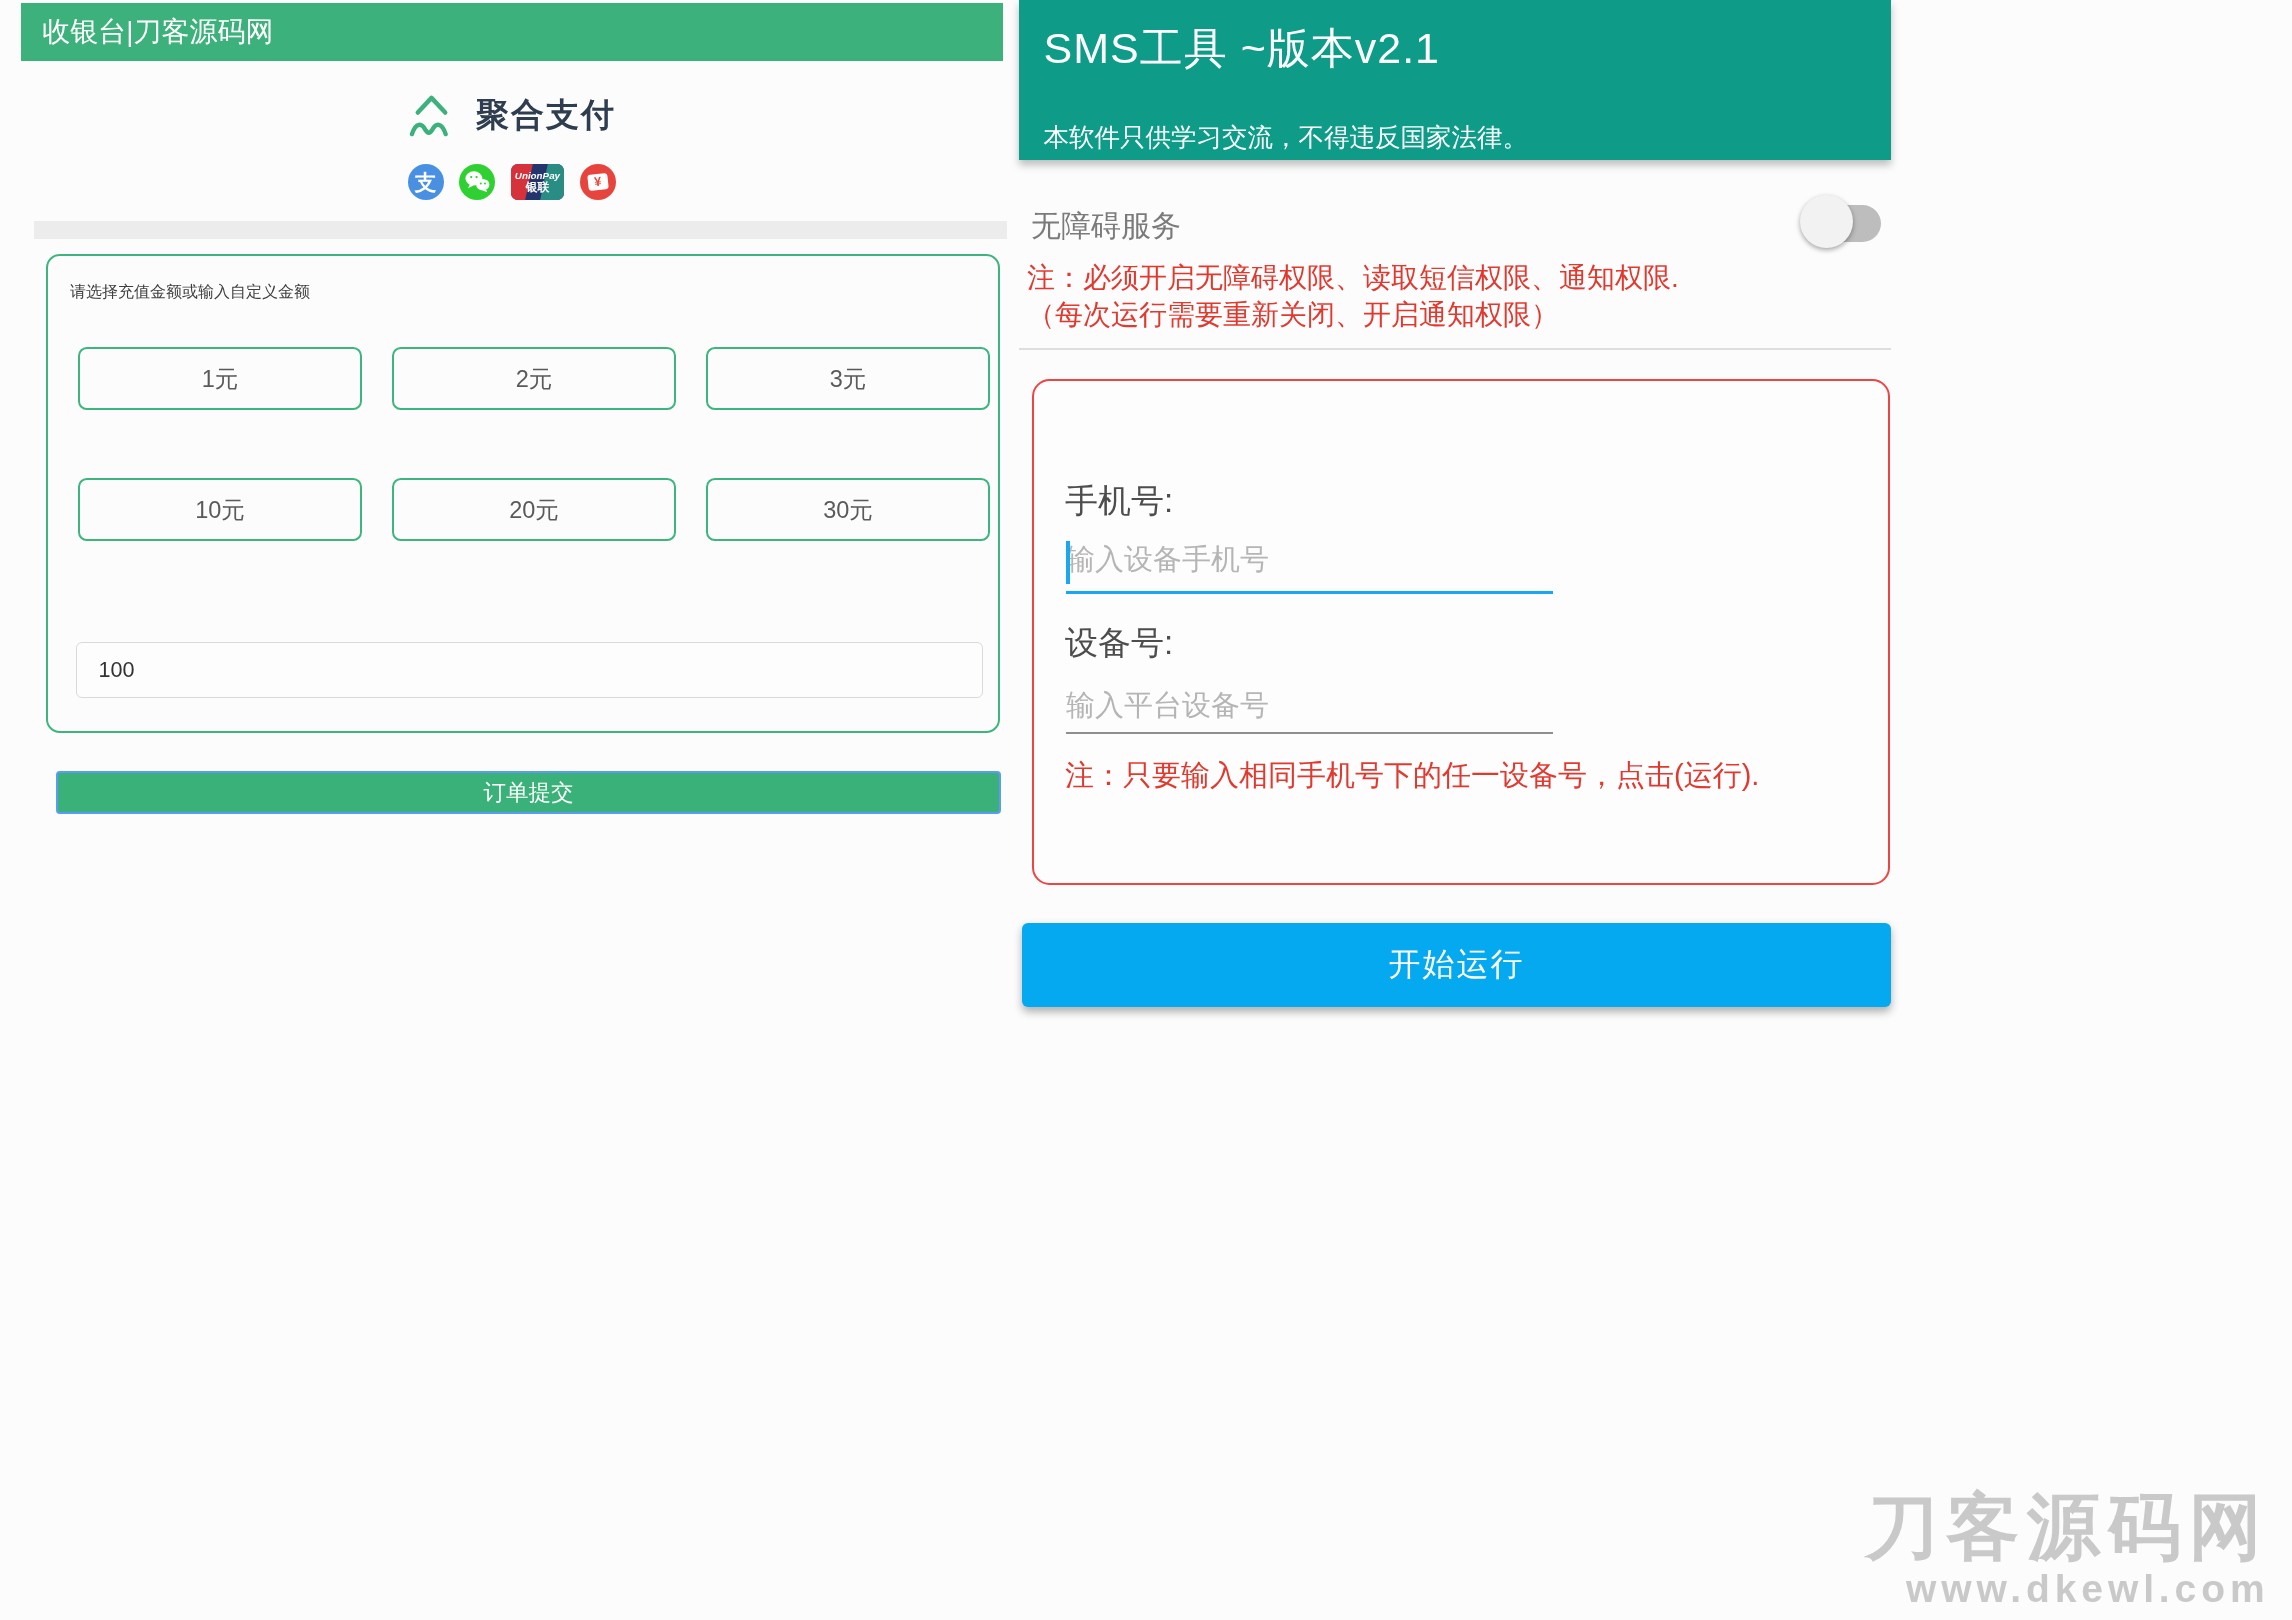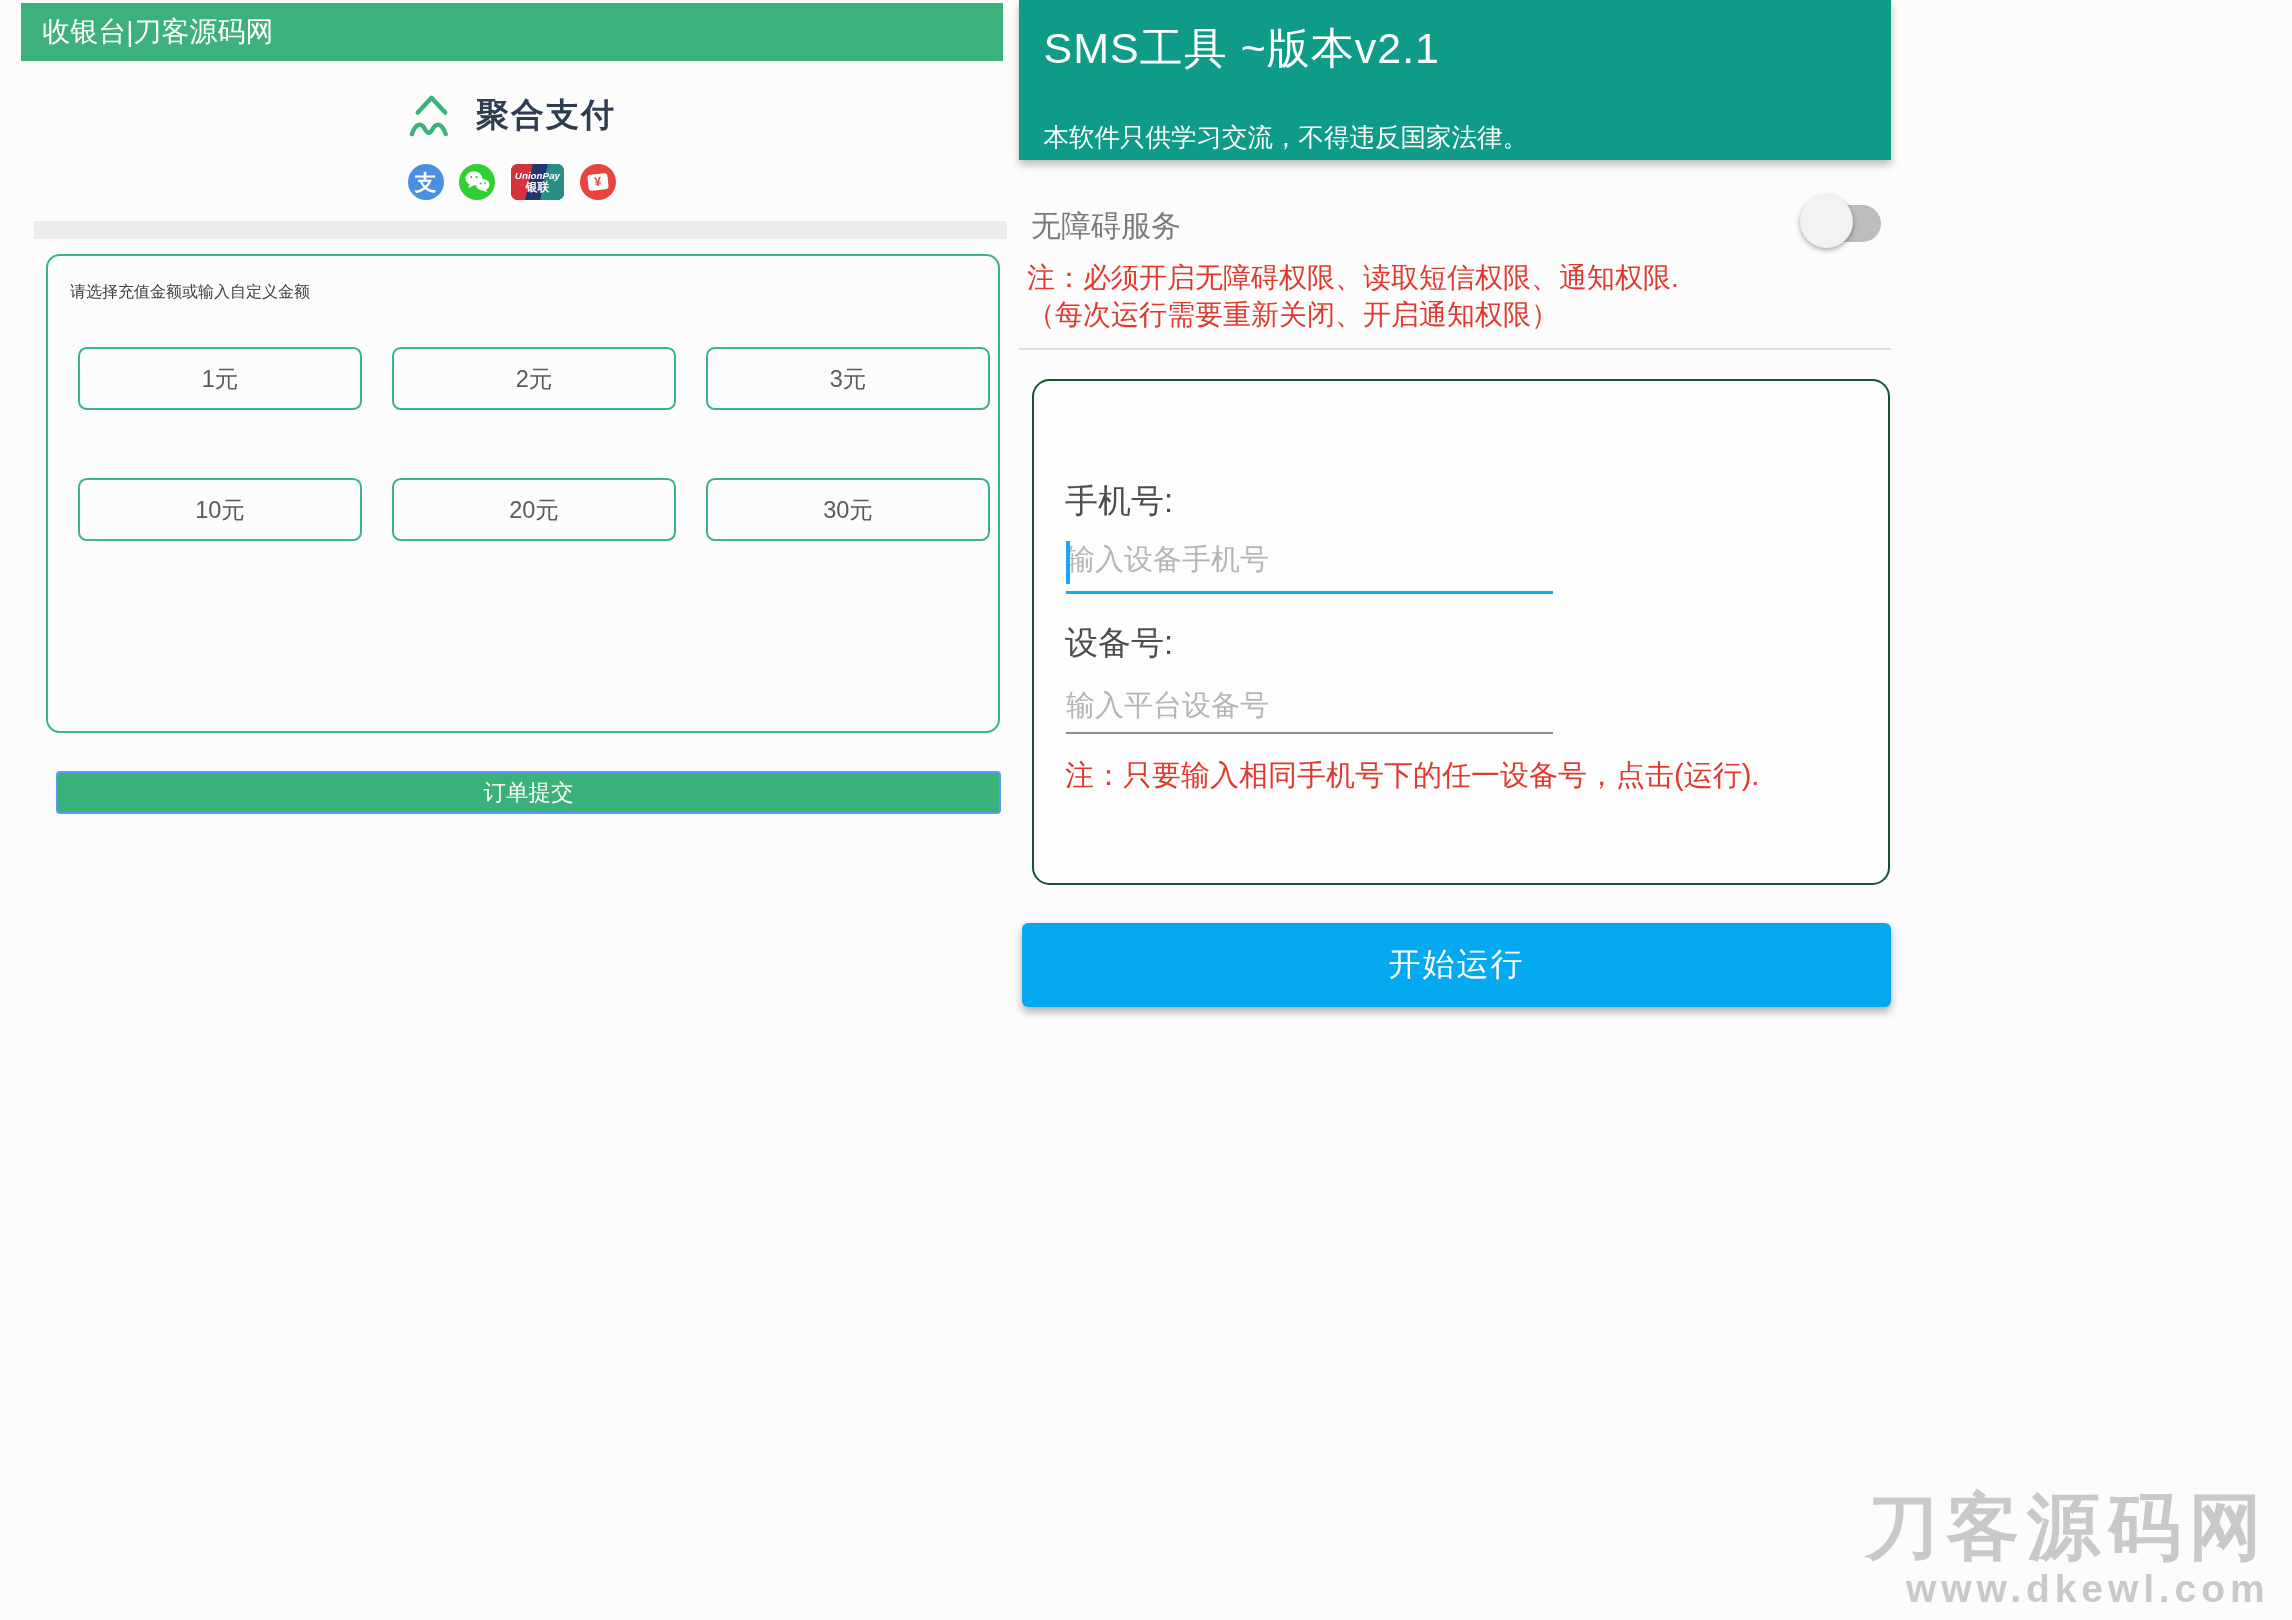--- a/index.html
+++ b/index.html
@@ -50,21 +50,21 @@
   .sms-sub{position:absolute;left:24.5px;top:120px;font-size:25.5px}
   .access-label{left:1031px;top:206px;font-size:30px;color:#7b7b7b}
   .switch{left:1800px;top:193px;width:82px;height:57px;cursor:pointer}
   .switch-track{position:absolute;left:15.7px;top:11.8px;width:65px;height:37px;border-radius:18.6px;background:#bdbdbd}
   .switch-thumb{position:absolute;left:0;top:2px;width:53px;height:53px;border-radius:50%;background:#f2f2f2;
     box-shadow:0 2px 4.9px rgba(0,0,0,.35)}
   .note-red{font-size:28px;color:#e03a30;white-space:nowrap}
   .note1{left:1027px;top:259px}
   .note2{left:1027px;top:296px}
   .divider{left:1019px;top:348px;width:872px;height:2px;background:#dedede}
-  .form-card{left:1032px;top:379px;width:858px;height:506px;border:2px solid #14532d;border-radius:17.6px;background:#fdfdfd}
+  .form-card{left:1032px;top:379px;width:858px;height:506px;border:2px solid #ef4444;border-radius:17.6px;background:#fdfdfd}
   .fc-label{position:absolute;left:31px;font-size:33px;color:#4d4d4d}
   .phone-label{top:98px}
   .device-label{top:240px}
   .input-wrap{position:absolute;left:32px;width:487px}
   .phone-wrap{top:147px;height:66px;border-bottom:3.9px solid #18a7f2}
   .device-wrap{top:297px;height:56px;border-bottom:2px solid #8f8f8f}
   .line-input{width:100%;height:100%;border:none;outline:none;background:transparent;font-size:29px;color:#333;
     font-family:"Liberation Sans","DejaVu Sans",sans-serif}
   .line-input::placeholder{color:#b5b5b5;opacity:1}
   .caret{position:absolute;left:0;top:12.7px;width:3.9px;height:43px;background:#18a7f2}
@@ -131,20 +131,21 @@
   <div class="abs amount-box"></div>
   <div class="abs prompt">请选择充值金额或输入自定义金额</div>
 
   <button class="abs amt amt1">1元</button>
   <button class="abs amt amt2">2元</button>
   <button class="abs amt amt3">3元</button>
   <button class="abs amt amt4">10元</button>
   <button class="abs amt amt5">20元</button>
   <button class="abs amt amt6">30元</button>
 
+  <input class="abs custom-input" value="100" style="">
 
   <button class="abs submit-btn">订单提交</button>
 
   <header class="abs sms-header">
     <div class="sms-title">SMS工具 ~版本v2.1</div>
     <div class="sms-sub">本软件只供学习交流，不得违反国家法律。</div>
   </header>
 
   <div class="abs access-label">无障碍服务</div>
   <div class="abs switch">

